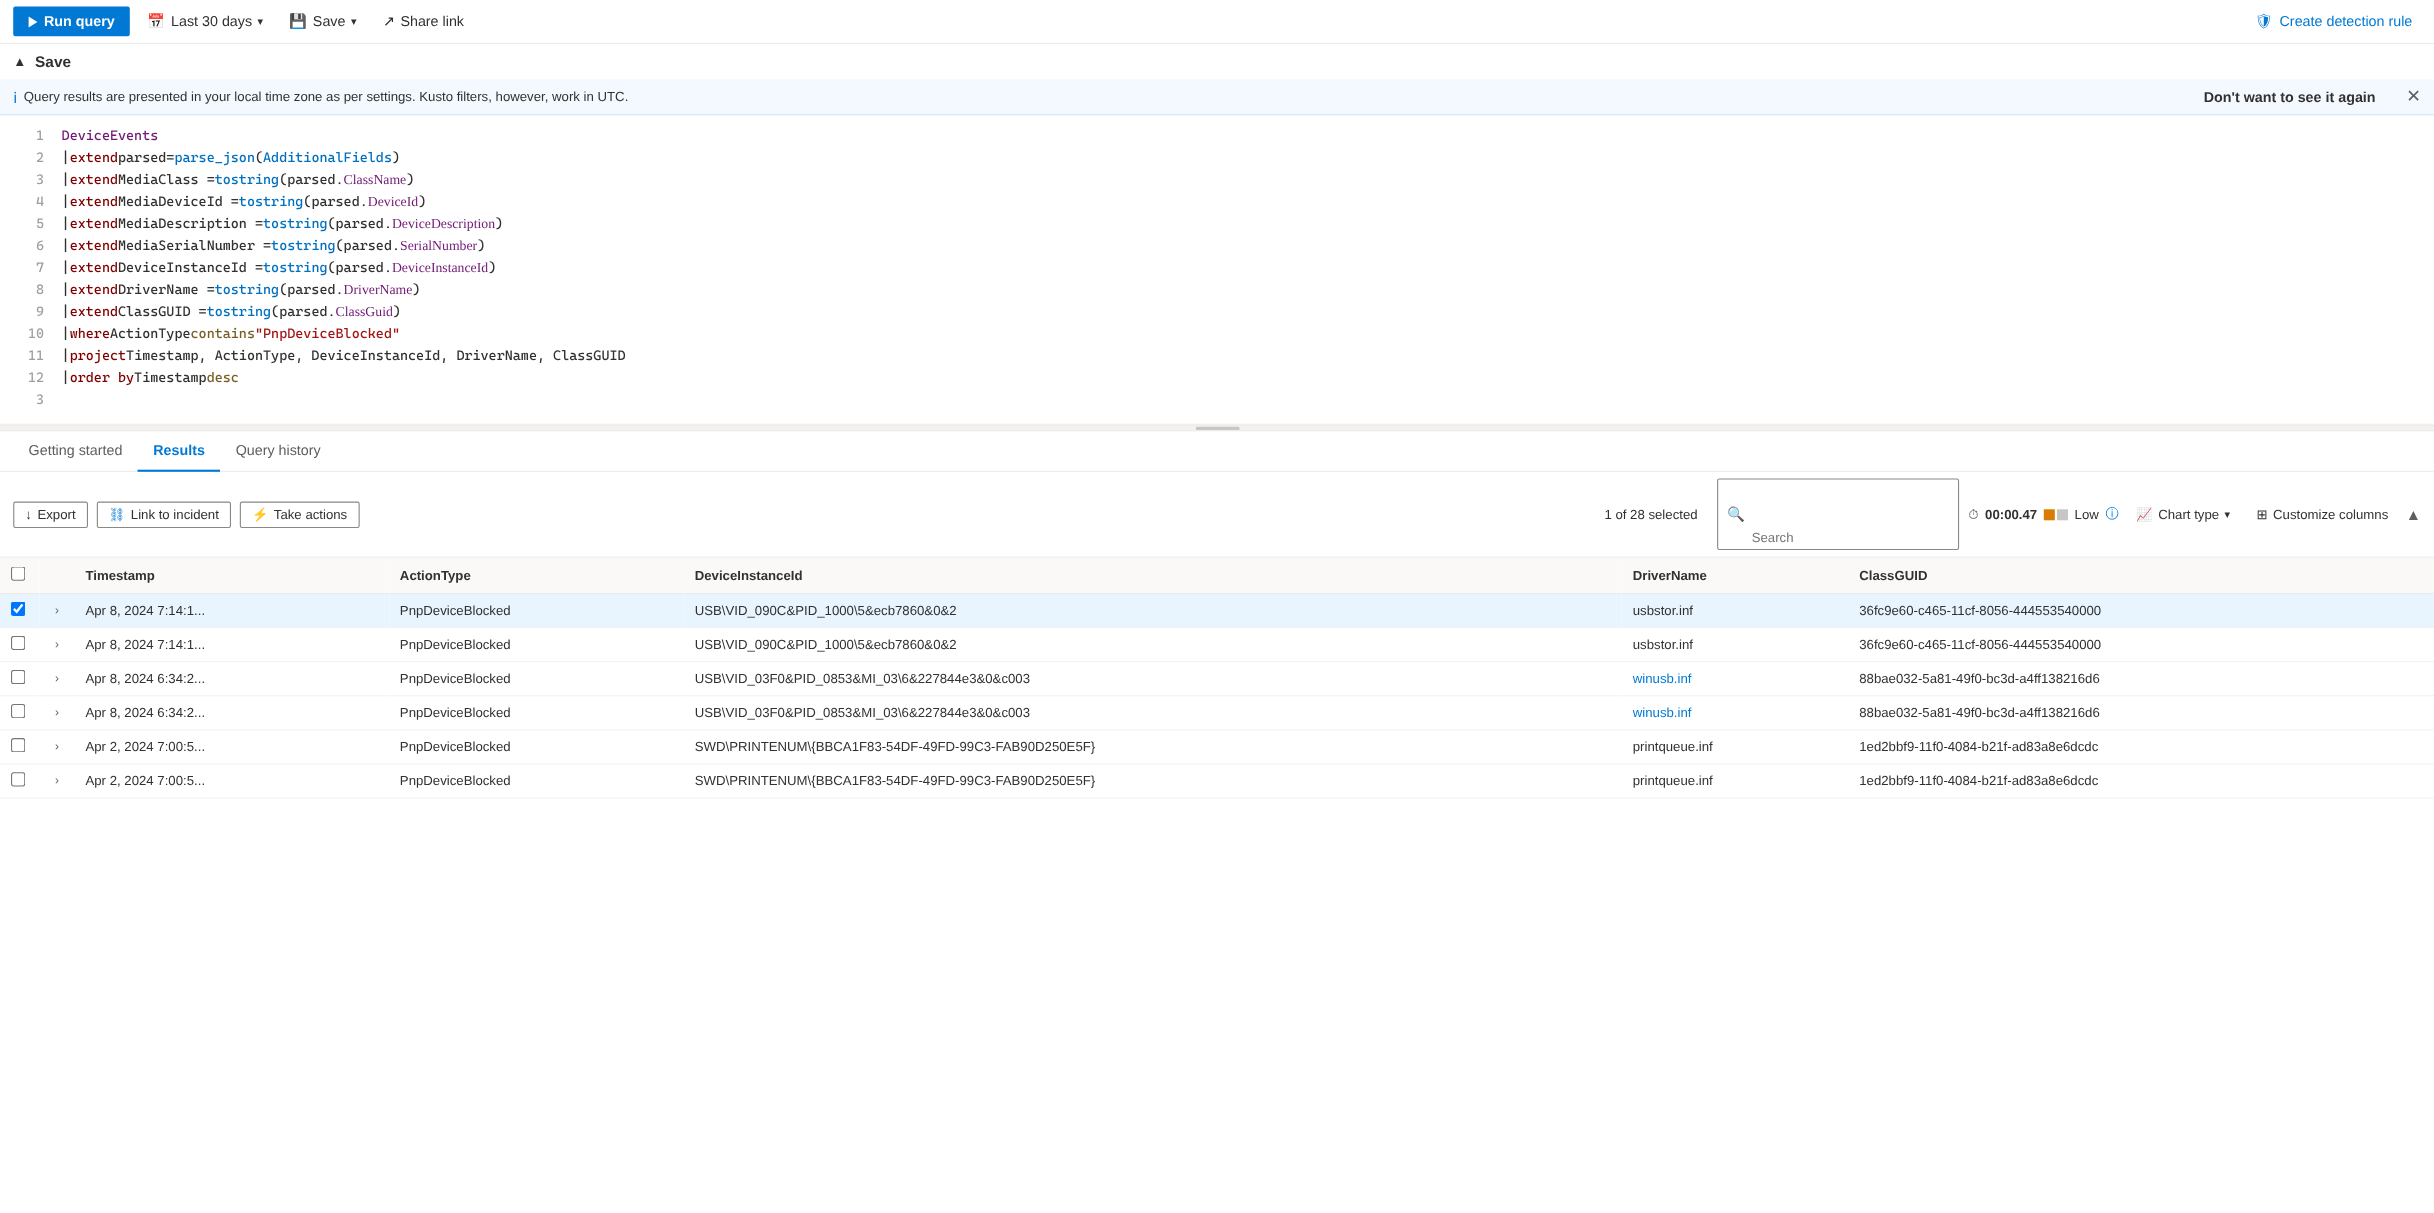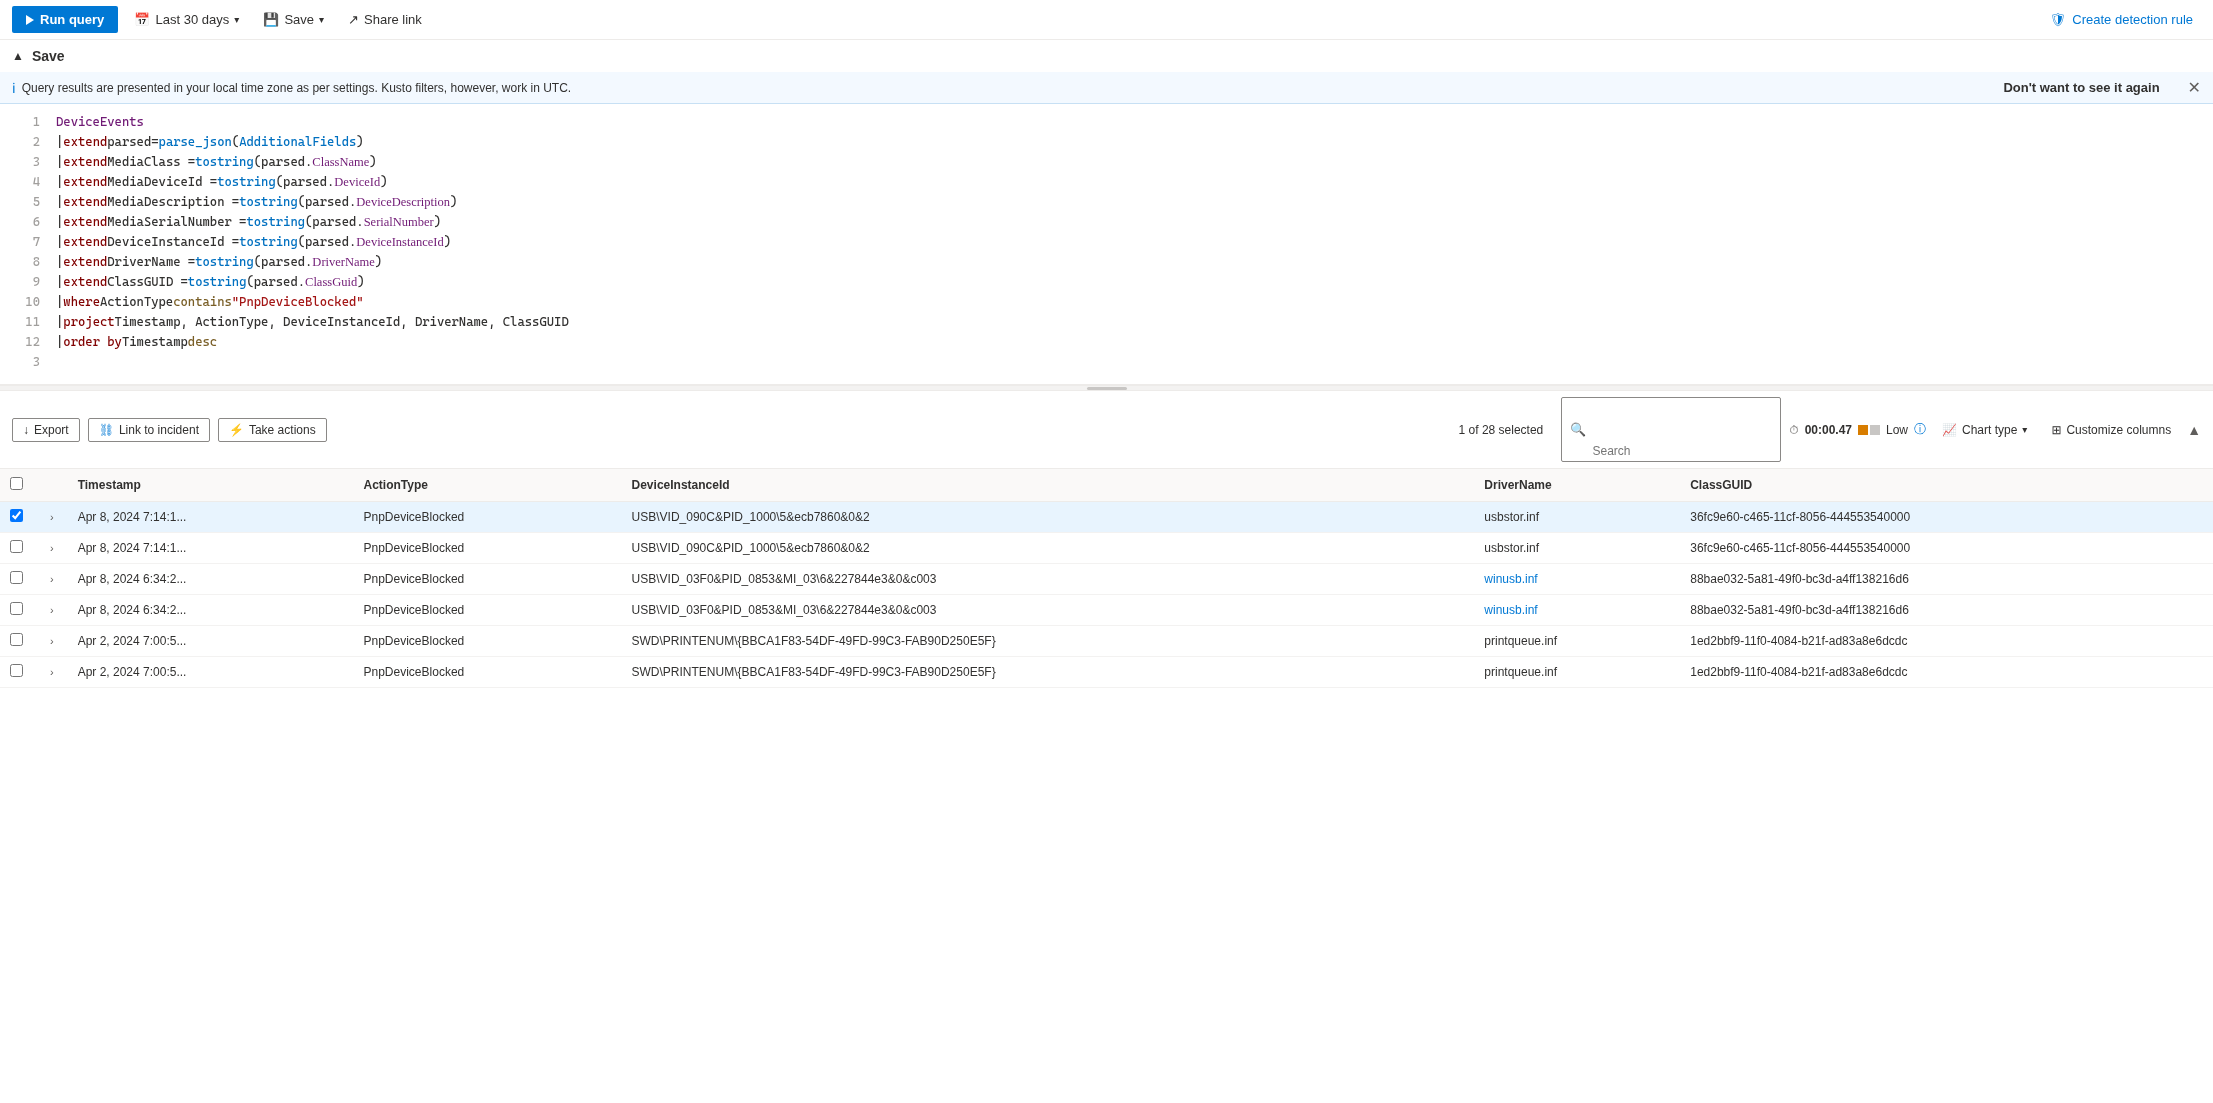--- a/index.html
+++ b/index.html
@@ -301,20 +301,31 @@
     </div>
   </div>
 </div>
 
 <div class="resizer">
   <div class="resizer-handle"></div>
 </div>
 
 <div class="results-section">
 
+  <div class="results-tabs">
+    <div class="tab-item">
+      <span>Getting started</span>
+    </div>
+    <div class="tab-item active">
+      <span>Results</span>
+    </div>
+    <div class="tab-item">
+      <span>Query history</span>
+    </div>
+  </div>
 
   <div class="actions-bar">
     <button class="action-btn">
       <span>↓</span>
       <span>Export</span>
     </button>
     <button class="action-btn">
       <span style="color:#0078d4;">⛓</span>
       <span>Link to incident</span>
     </button>

